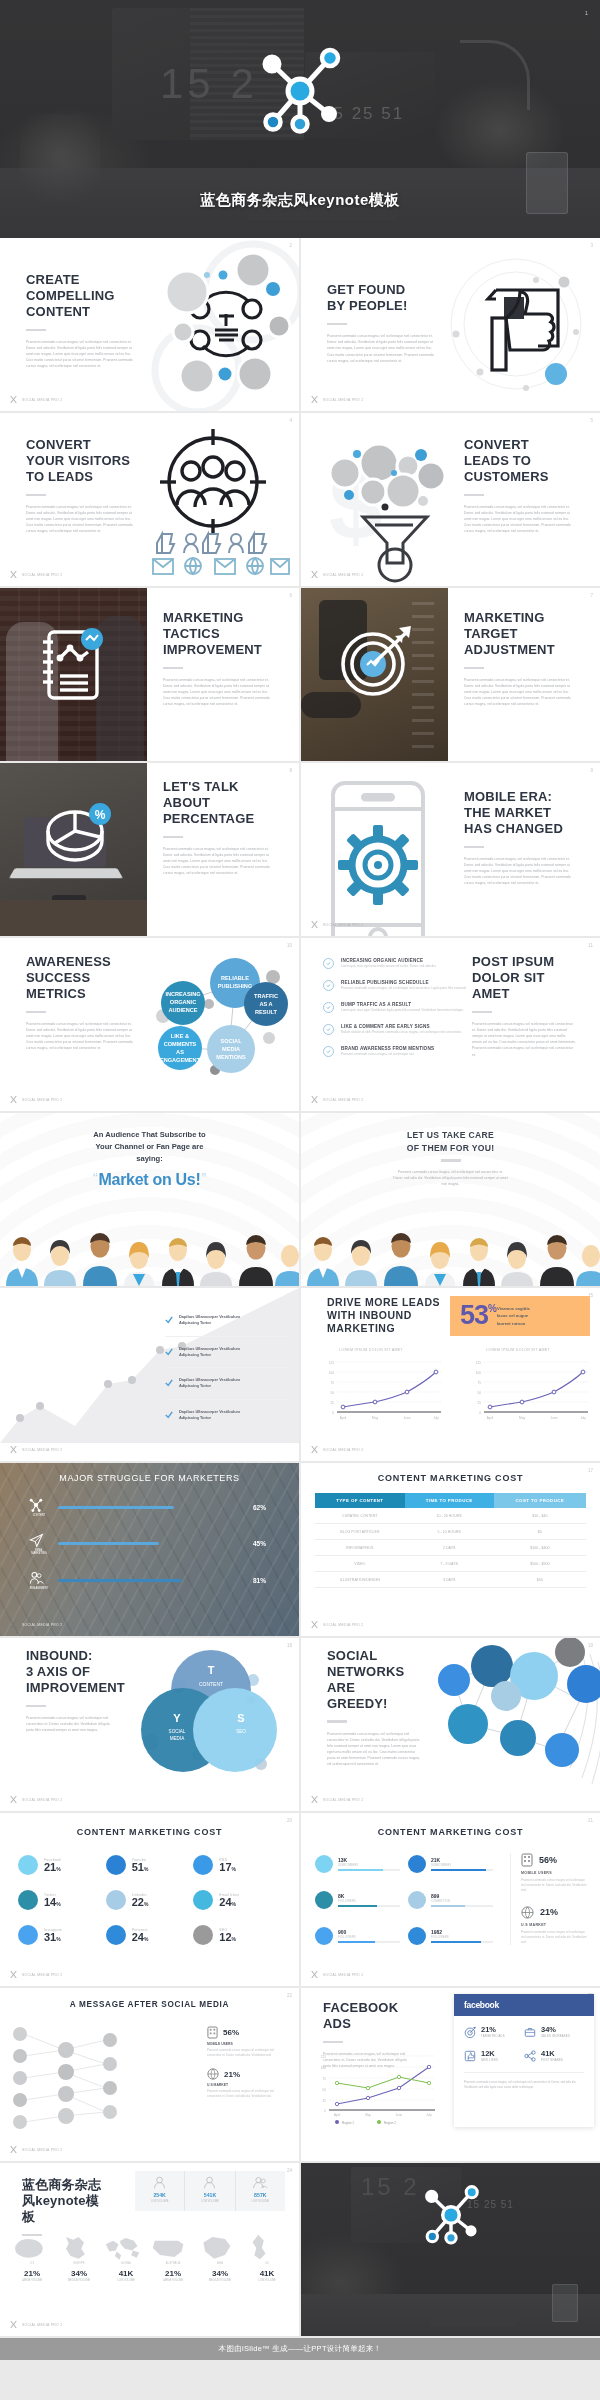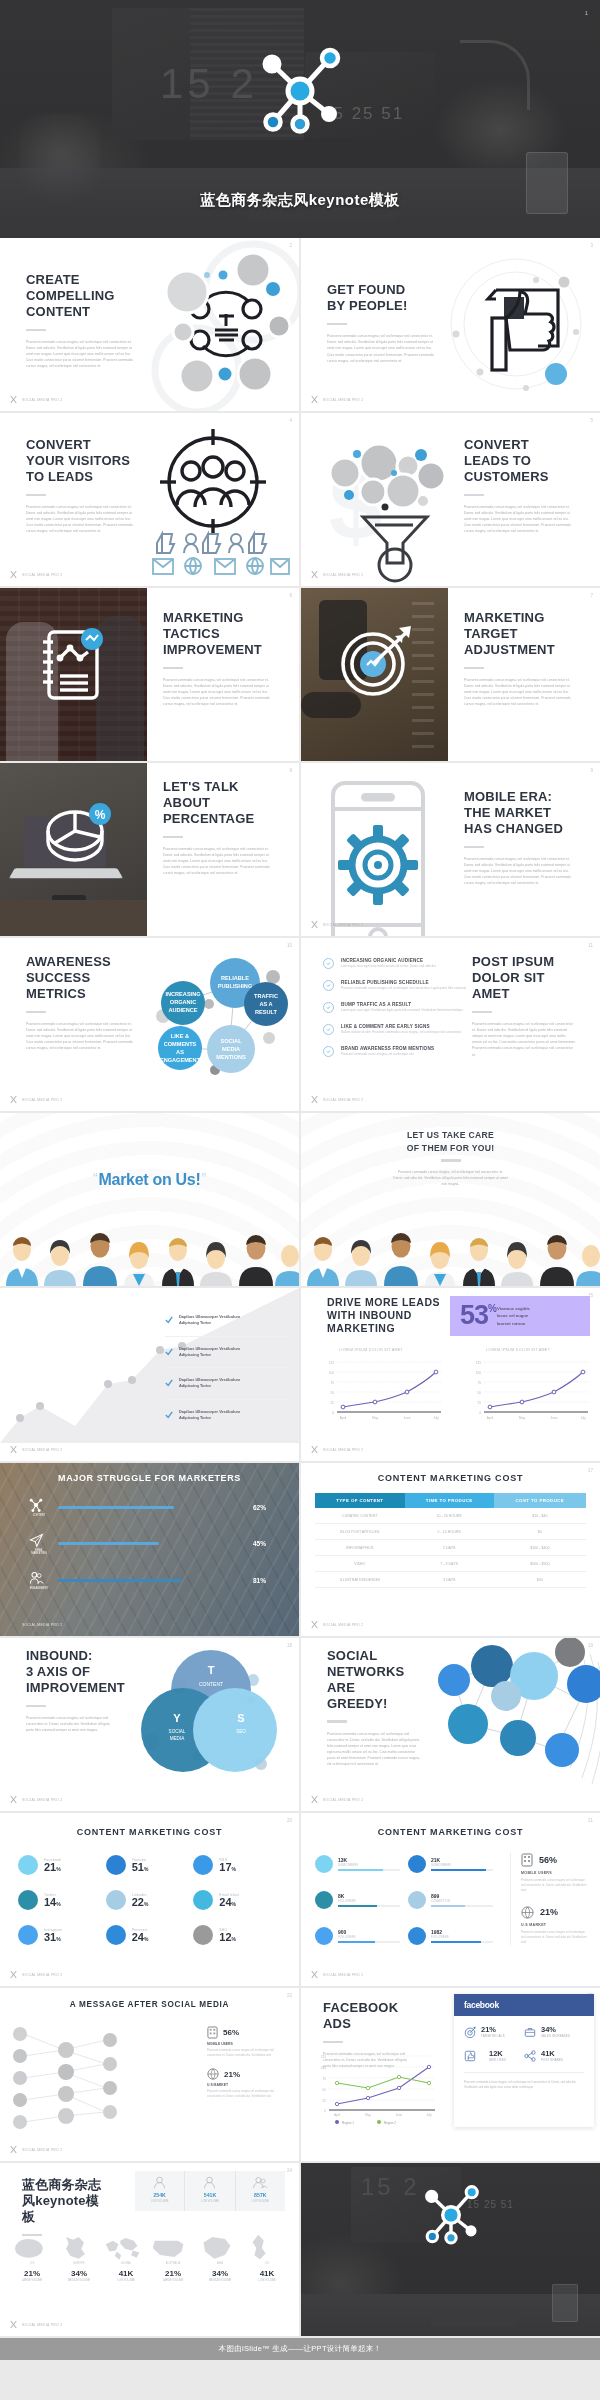--- a/index.html
+++ b/index.html
@@ -529,20 +529,23 @@
         <div class="foot-logo"></div>
         <div class="foot-txt">SOCIAL MEDIA PRO 2</div>
       </div>
     </div>
   </div>
 
   <div class="row">
     <div class="slide">
       <div class="pg">12</div>
       <div style="position:absolute;inset:0;background:repeating-radial-gradient(circle at 50% 170%, #fafafa 0 14px, #fff 14px 28px);"></div>
+      <div class="ctr" style="top:16px;font-size:7.6px;font-weight:bold;color:#3b4350;line-height:1.6;white-space:pre-line">An Audience That Subscribe to
+Your Channel or Fan Page are
+saying:</div>
       <div class="ctr" style="top:58px;display:flex;justify-content:center;align-items:flex-start;gap:1px">
         <span style="font-size:14px;color:#bcd9ee;line-height:1">“</span>
         <span style="font-size:16px;font-weight:bold;color:#3d8fc9;letter-spacing:-.3px">Market on Us!</span>
         <span style="font-size:14px;color:#bcd9ee;line-height:1">”</span>
       </div>
       <svg class="crowd" viewBox="0 0 299 52">
         <g>
           <ellipse cx="22" cy="16" rx="9" ry="11" fill="#f6d9ae"></ellipse>
             <path d="M13 12 a9 9 0 0 1 18 0 q-9 -5 -18 0z" fill="#8a5a2b"></path>
           <path d="M6 52 q0 -18 16 -18 q16 0 16 18z" fill="#62b3e0"></path>
@@ -665,21 +668,21 @@
       </div>
     </div>
 
     <div class="slide">
       <div class="pg">15</div>
       <div style="position:absolute;left:26px;top:8px;width:120px">
         <div class="h1" style="font-size:10.5px;letter-spacing:.5px;white-space:pre-line">DRIVE MORE LEADS
 WITH INBOUND
 MARKETING</div>
       </div>
-      <div style="position:absolute;right:10px;top:8px;width:140px;height:40px;background:#c4b5fd;display:flex;align-items:center;padding:0 10px">
+      <div style="position:absolute;right:10px;top:8px;width:140px;height:40px;background:#fdba74;display:flex;align-items:center;padding:0 10px">
         <div style="display:flex;align-items:flex-start">
           <span style="font-size:27px;font-weight:bold;color:#5f59ae;line-height:.95;letter-spacing:-1px">53</span>
           <span style="font-size:10px;font-weight:bold;color:#5f59ae">%</span>
         </div>
         <div style="font-size:4.2px;font-weight:bold;color:#5b5f66;line-height:1.7;white-space:pre-line">Vivamus sagittis
 lacus vel augue
 laoreet rutrum</div>
       </div>
       <svg style="position:absolute;left:20px;top:58px" width="124" height="78" viewBox="0 0 124 78">
         <text x="18" y="5" font-size="3.6" fill="#b6b8bb" font-family="Liberation Sans, sans-serif" letter-spacing=".3">LOREM IPSUM DOLOR SIT AMET</text>
@@ -751,21 +754,21 @@
       </div>
     </div>
   </div>
 
   <div class="row">
     <div class="slide" style="background:linear-gradient(120deg,#a98e6c 0%,#8a8f8c 40%,#5c7284 100%);">
       <div style="position:absolute;inset:0;opacity:.55;
         background:repeating-linear-gradient(118deg,rgba(255,255,255,.16) 0 2px,transparent 2px 12px),
                    repeating-linear-gradient(62deg,rgba(0,0,0,.12) 0 2px,transparent 2px 16px);"></div>
       <div style="position:absolute;inset:0;background:rgba(60,62,66,.2)"></div>
-      <div class="ctr" style="top:10px;font-size:9px;font-weight:bold;color:#fff;letter-spacing:.6px">MAJOR STRUGGLE FOR MARKETERS</div>
+      <div class="ctr" style="top:10px;font-size:9px;font-weight:normal;color:#fff;letter-spacing:.6px">MAJOR STRUGGLE FOR MARKETERS</div>
       <div style="position:absolute;left:28px;top:34px;right:24px">
         <div style="display:flex;align-items:center;gap:8px;margin-bottom:15px">
           <div style="width:22px;text-align:center">
             <svg width="16" height="16" viewBox="0 0 20 20">
               <g stroke="#fff" stroke-width="1.3" fill="none">
                   <line x1="10" y1="10" x2="4" y2="4"></line>
                   <line x1="10" y1="10" x2="16" y2="4"></line>
                   <line x1="10" y1="10" x2="6" y2="17"></line>
                   <line x1="10" y1="10" x2="14" y2="17"></line>
                 </g>
@@ -1283,21 +1286,21 @@
             <svg width="12" height="12" viewBox="0 0 14 14">
               <rect x="1.5" y="4.5" width="11" height="7.5" rx="1" fill="none" stroke="#5b7fb5" stroke-width="1"></rect>
               <path d="M5 4.5 v-1.5 h4 v1.5" fill="none" stroke="#5b7fb5" stroke-width="1"></path>
                 <path d="M1.5 7.5 h11" stroke="#5b7fb5" stroke-width=".8"></path>
             </svg>
             <div>
                 <div style="font-size:7.5px;font-weight:bold;color:#2e3542">34%</div>
             <div style="font-size:2.8px;color:#a9abb0;letter-spacing:.2px">SALES  INCREASED</div>
               </div>
           </div>
-          <div style="display:flex;align-items:center;gap:13px">
+          <div style="display:flex;align-items:center;gap:5px">
             <svg width="12" height="12" viewBox="0 0 14 14">
               <rect x="1.5" y="1.5" width="11" height="11" rx="1.4" fill="none" stroke="#5b7fb5" stroke-width="1"></rect>
               <path d="M5 11 V7 c2 -1 2.5 -2.5 2.5 -4 c1.5 .5 1.5 2 1 3.2 h2.2 c.8 0 1 .8 .5 1.3 c.6 .6 .3 1.6 -.5 1.6 H5z" fill="none" stroke="#5b7fb5" stroke-width=".9"></path>
             </svg>
             <div>
                 <div style="font-size:7.5px;font-weight:bold;color:#2e3542">12K</div>
             <div style="font-size:2.8px;color:#a9abb0;letter-spacing:.2px">NEW LIKES</div>
               </div>
           </div>
           <div style="display:flex;align-items:center;gap:5px">

